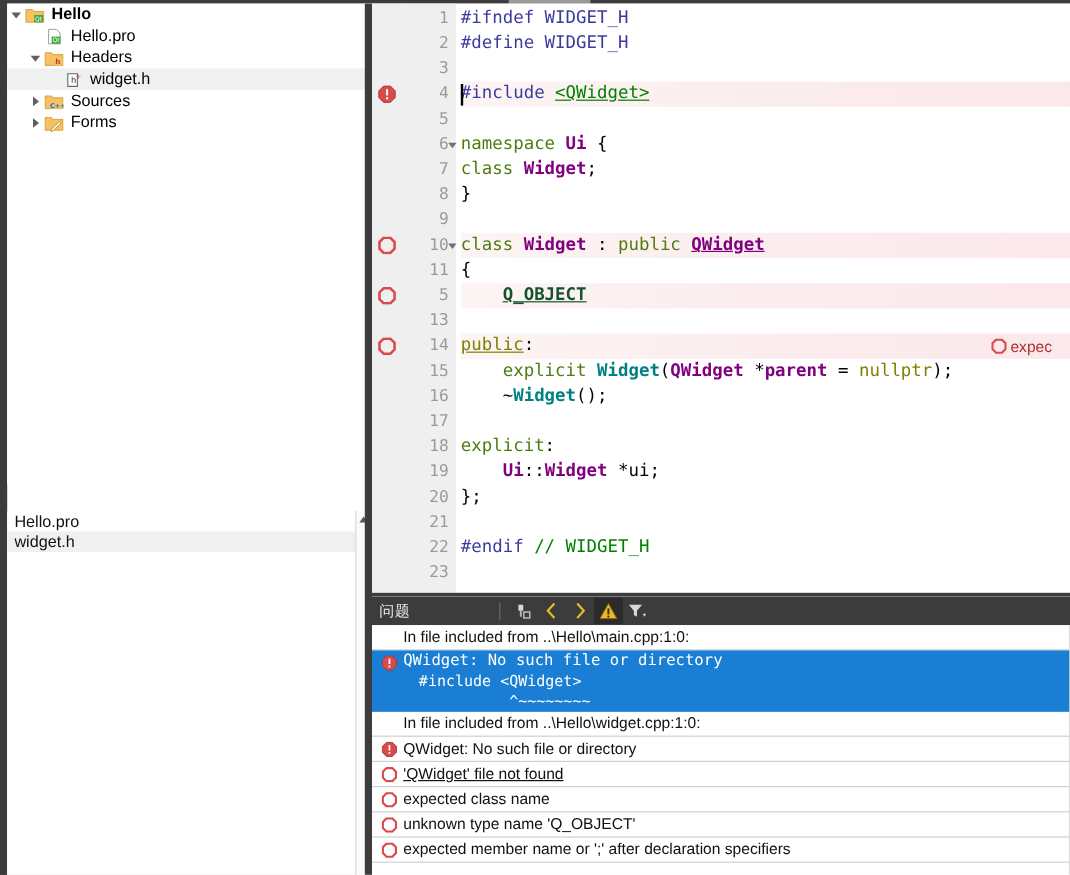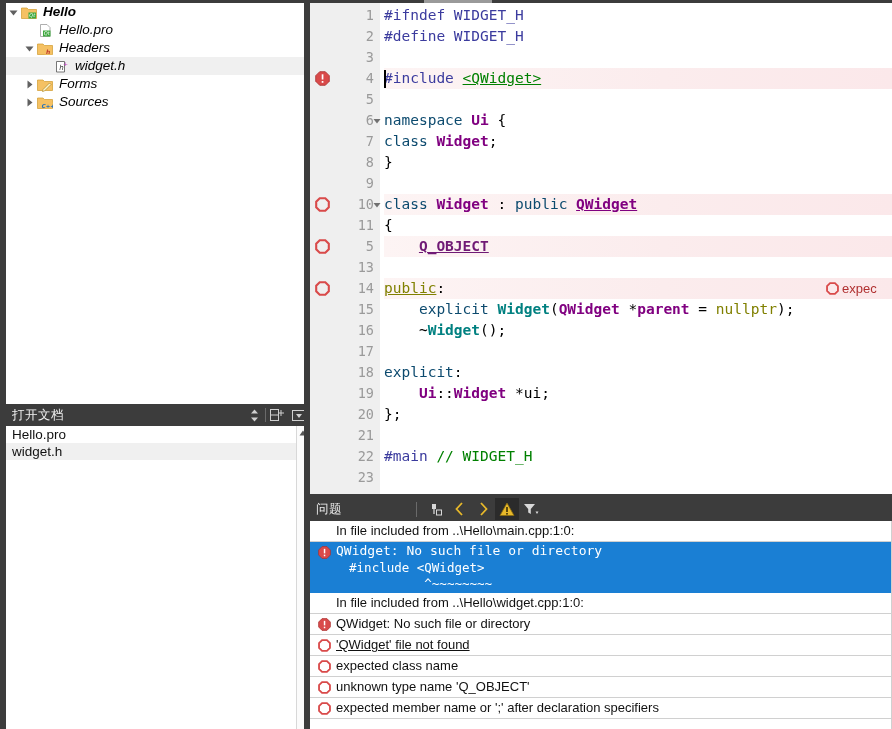--- a/index.html
+++ b/index.html
@@ -28,21 +28,21 @@
   }
 
   
   .tree {
     position:absolute; left:0; top:0; width:304px; height:401px;
     background:#ffffff; overflow:hidden;
   }
   .tree-row {
     position:relative; height:18px; line-height:18px;
     display:flex; align-items:flex-end;
-    white-space:nowrap; font-size:13.5px;font-style:italic;
+    white-space:nowrap; font-size:13.5px;
   }
   .tree-row.selected { background:#f0f0f0; }
   .tw-arrow {
     width:14px; height:18px; flex:0 0 14px;
     display:flex; align-items:center; justify-content:center;
   }
   .tw-arrow svg { display:block; }
   .tw-icon { width:18px; height:18px; flex:0 0 18px; display:flex; align-items:center; justify-content:center; }
   .tw-label { padding-left:5px; color:#000; }
   .tw-label.bold { font-weight:bold; }
@@ -97,30 +97,30 @@
   .err-bg {
     position:absolute; left:74px; right:0; height:21px;
     background:linear-gradient(to right, #fdf4f4 0%, #fbeced 55%, #fbe8ea 100%);
   }
   .marker { position:absolute; left:5px; width:16px; height:16px; }
   .foldmark { position:absolute; left:2px; width:10px; height:21px; display:flex; align-items:center; justify-content:center; }
   .caret { position:absolute; left:74px; width:1.5px; height:18px; background:#000; }
 
   
   .t-pre   { color:#3b3b9e; }
-  .t-kw    { color:#0c4a6e; }
+  .t-kw    { color:#4d7c0f; }
   .t-type  { color:#800080; font-weight:bold; }
   .t-typeu { color:#800080; font-weight:bold; text-decoration:underline; }
   .t-plain { color:#000; }
   .t-str   { color:#008000; text-decoration:underline; }
   .t-com   { color:#008000; }
   .t-fn    { color:#008080; font-weight:bold; }
   .t-num   { color:#808000; }
   .t-lbl   { color:#808000; text-decoration:underline; }
-  .t-macro { color:#701a75; font-weight:bold; text-decoration:underline; }
+  .t-macro { color:#14532d; font-weight:bold; text-decoration:underline; }
 
   .ed-annot {
     position:absolute; height:21px; line-height:21px;
     display:flex; align-items:center; gap:3px;
     color:#b03030; font-family:"Liberation Sans", sans-serif; font-size:13px;
   }
 
   
   .hsplit { position:absolute; left:0; top:491px; width:582px; height:3px; background:#3c3c3c; }
 
@@ -217,66 +217,42 @@
         </div>
         <div class="tree-row" style="padding-left: 16px;">
           <span class="tw-arrow">
             <svg width="9" height="9" viewBox="0 0 9 9">
               <path d="M2.5 0.5 L7.5 4.5 L2.5 8.5 Z" fill="#606060"></path>
             </svg>
           </span>
           <span class="tw-icon">
             <svg width="16" height="15" viewBox="0 0 16 15">
               <path d="M0.5 3 L0.5 13.5 L15.5 13.5 L15.5 4.5 L7.5 4.5 L6 3 Z" fill="#f5c163" stroke="#d09b2e" stroke-width="0.7"></path>
-              <path d="M6 12.5 L12.5 6 L14 7.5 L7.5 14 L5.5 14.5 Z" fill="#fdf3c9" stroke="#b08a2a" stroke-width="0.7"></path>
-            </svg>
-          </span>
-          <span class="tw-label">Forms</span>
+              <rect x="7" y="7.5" width="8.5" height="6" fill="#f5c163"></rect>
+              <text x="11.2" y="12.6" font-size="5.4" fill="#1f6fbf" text-anchor="middle" font-family="DejaVu Sans" font-weight="bold">C++</text>
+            </svg>
+          </span>
+          <span class="tw-label">Sources</span>
         </div>
         <div class="tree-row" style="padding-left: 16px;">
           <span class="tw-arrow">
             <svg width="9" height="9" viewBox="0 0 9 9">
               <path d="M2.5 0.5 L7.5 4.5 L2.5 8.5 Z" fill="#606060"></path>
             </svg>
           </span>
           <span class="tw-icon">
             <svg width="16" height="15" viewBox="0 0 16 15">
               <path d="M0.5 3 L0.5 13.5 L15.5 13.5 L15.5 4.5 L7.5 4.5 L6 3 Z" fill="#f5c163" stroke="#d09b2e" stroke-width="0.7"></path>
-              <rect x="7" y="7.5" width="8.5" height="6" fill="#f5c163"></rect>
-              <text x="11.2" y="12.6" font-size="5.4" fill="#1f6fbf" text-anchor="middle" font-family="DejaVu Sans" font-weight="bold">C++</text>
-            </svg>
-          </span>
-          <span class="tw-label">Sources</span>
+              <path d="M6 12.5 L12.5 6 L14 7.5 L7.5 14 L5.5 14.5 Z" fill="#fdf3c9" stroke="#b08a2a" stroke-width="0.7"></path>
+            </svg>
+          </span>
+          <span class="tw-label">Forms</span>
         </div>
       </div>
 
-    <div class="opendocs-header">
-      <span class="opendocs-title">打开文档</span>
-      <span class="odh-btn">
-        <svg width="11" height="13" viewBox="0 0 11 13">
-          <path d="M5.5 0.5 L9 4.5 L2 4.5 Z" fill="#d0d0d0"></path>
-          <path d="M5.5 12.5 L2 8.5 L9 8.5 Z" fill="#d0d0d0"></path>
-        </svg>
-      </span>
-      <span class="odh-sep"></span>
-      <span class="odh-btn">
-        <svg width="14" height="12" viewBox="0 0 14 12">
-          <rect x="0.5" y="0.5" width="8" height="11" fill="none" stroke="#d0d0d0"></rect>
-          <line x1="0.5" y1="6" x2="8.5" y2="6" stroke="#d0d0d0"></line>
-          <line x1="11" y1="1" x2="11" y2="7" stroke="#d0d0d0"></line>
-          <line x1="8" y1="4" x2="14" y2="4" stroke="#d0d0d0"></line>
-        </svg>
-      </span>
-      <span class="odh-btn">
-        <svg width="14" height="11" viewBox="0 0 14 11">
-          <rect x="0.5" y="0.5" width="13" height="10" fill="none" stroke="#d0d0d0"></rect>
-          <path d="M4 4 L10 4 L7 8 Z" fill="#d0d0d0"></path>
-        </svg>
-      </span>
-    </div>
 
     <div class="opendocs-list">
       <div id="opendocs-rows">
           <div class="od-row">Hello.pro</div>
           <div class="od-row selected">widget.h</div>
         </div>
       <div class="od-scroll">
         <div class="od-scroll-up">
           <svg width="8" height="6" viewBox="0 0 8 6">
               <path d="M4 0.5 L7.5 5.5 L0.5 5.5 Z" fill="#555"></path>
@@ -368,21 +344,21 @@
           <div class="code-line" style="top: 338px; left: 74px;"></div>
           <div class="ln" style="top: 359px; left: 20px;">18</div>
           <div class="code-line" style="top: 359px; left: 74px;"><span class="t-kw">explicit</span><span class="t-plain">:</span></div>
           <div class="ln" style="top: 380px; left: 20px;">19</div>
           <div class="code-line" style="top: 380px; left: 74px;"><span class="t-plain">    </span><span class="t-type">Ui</span><span class="t-plain">::</span><span class="t-type">Widget </span><span class="t-plain">*ui;</span></div>
           <div class="ln" style="top: 401px; left: 20px;">20</div>
           <div class="code-line" style="top: 401px; left: 74px;"><span class="t-plain">};</span></div>
           <div class="ln" style="top: 422px; left: 20px;">21</div>
           <div class="code-line" style="top: 422px; left: 74px;"></div>
           <div class="ln" style="top: 443px; left: 20px;">22</div>
-          <div class="code-line" style="top: 443px; left: 74px;"><span class="t-pre">#main </span><span class="t-com">// WIDGET_H</span></div>
+          <div class="code-line" style="top: 443px; left: 74px;"><span class="t-pre">#endif </span><span class="t-com">// WIDGET_H</span></div>
           <div class="ln" style="top: 464px; left: 20px;">23</div>
           <div class="code-line" style="top: 464px; left: 74px;"></div>
         </div>
     </div>
 
     <div class="hsplit"></div>
 
     <div class="issues">
       <div class="issues-header">
         <span class="ih-title">问题</span>

